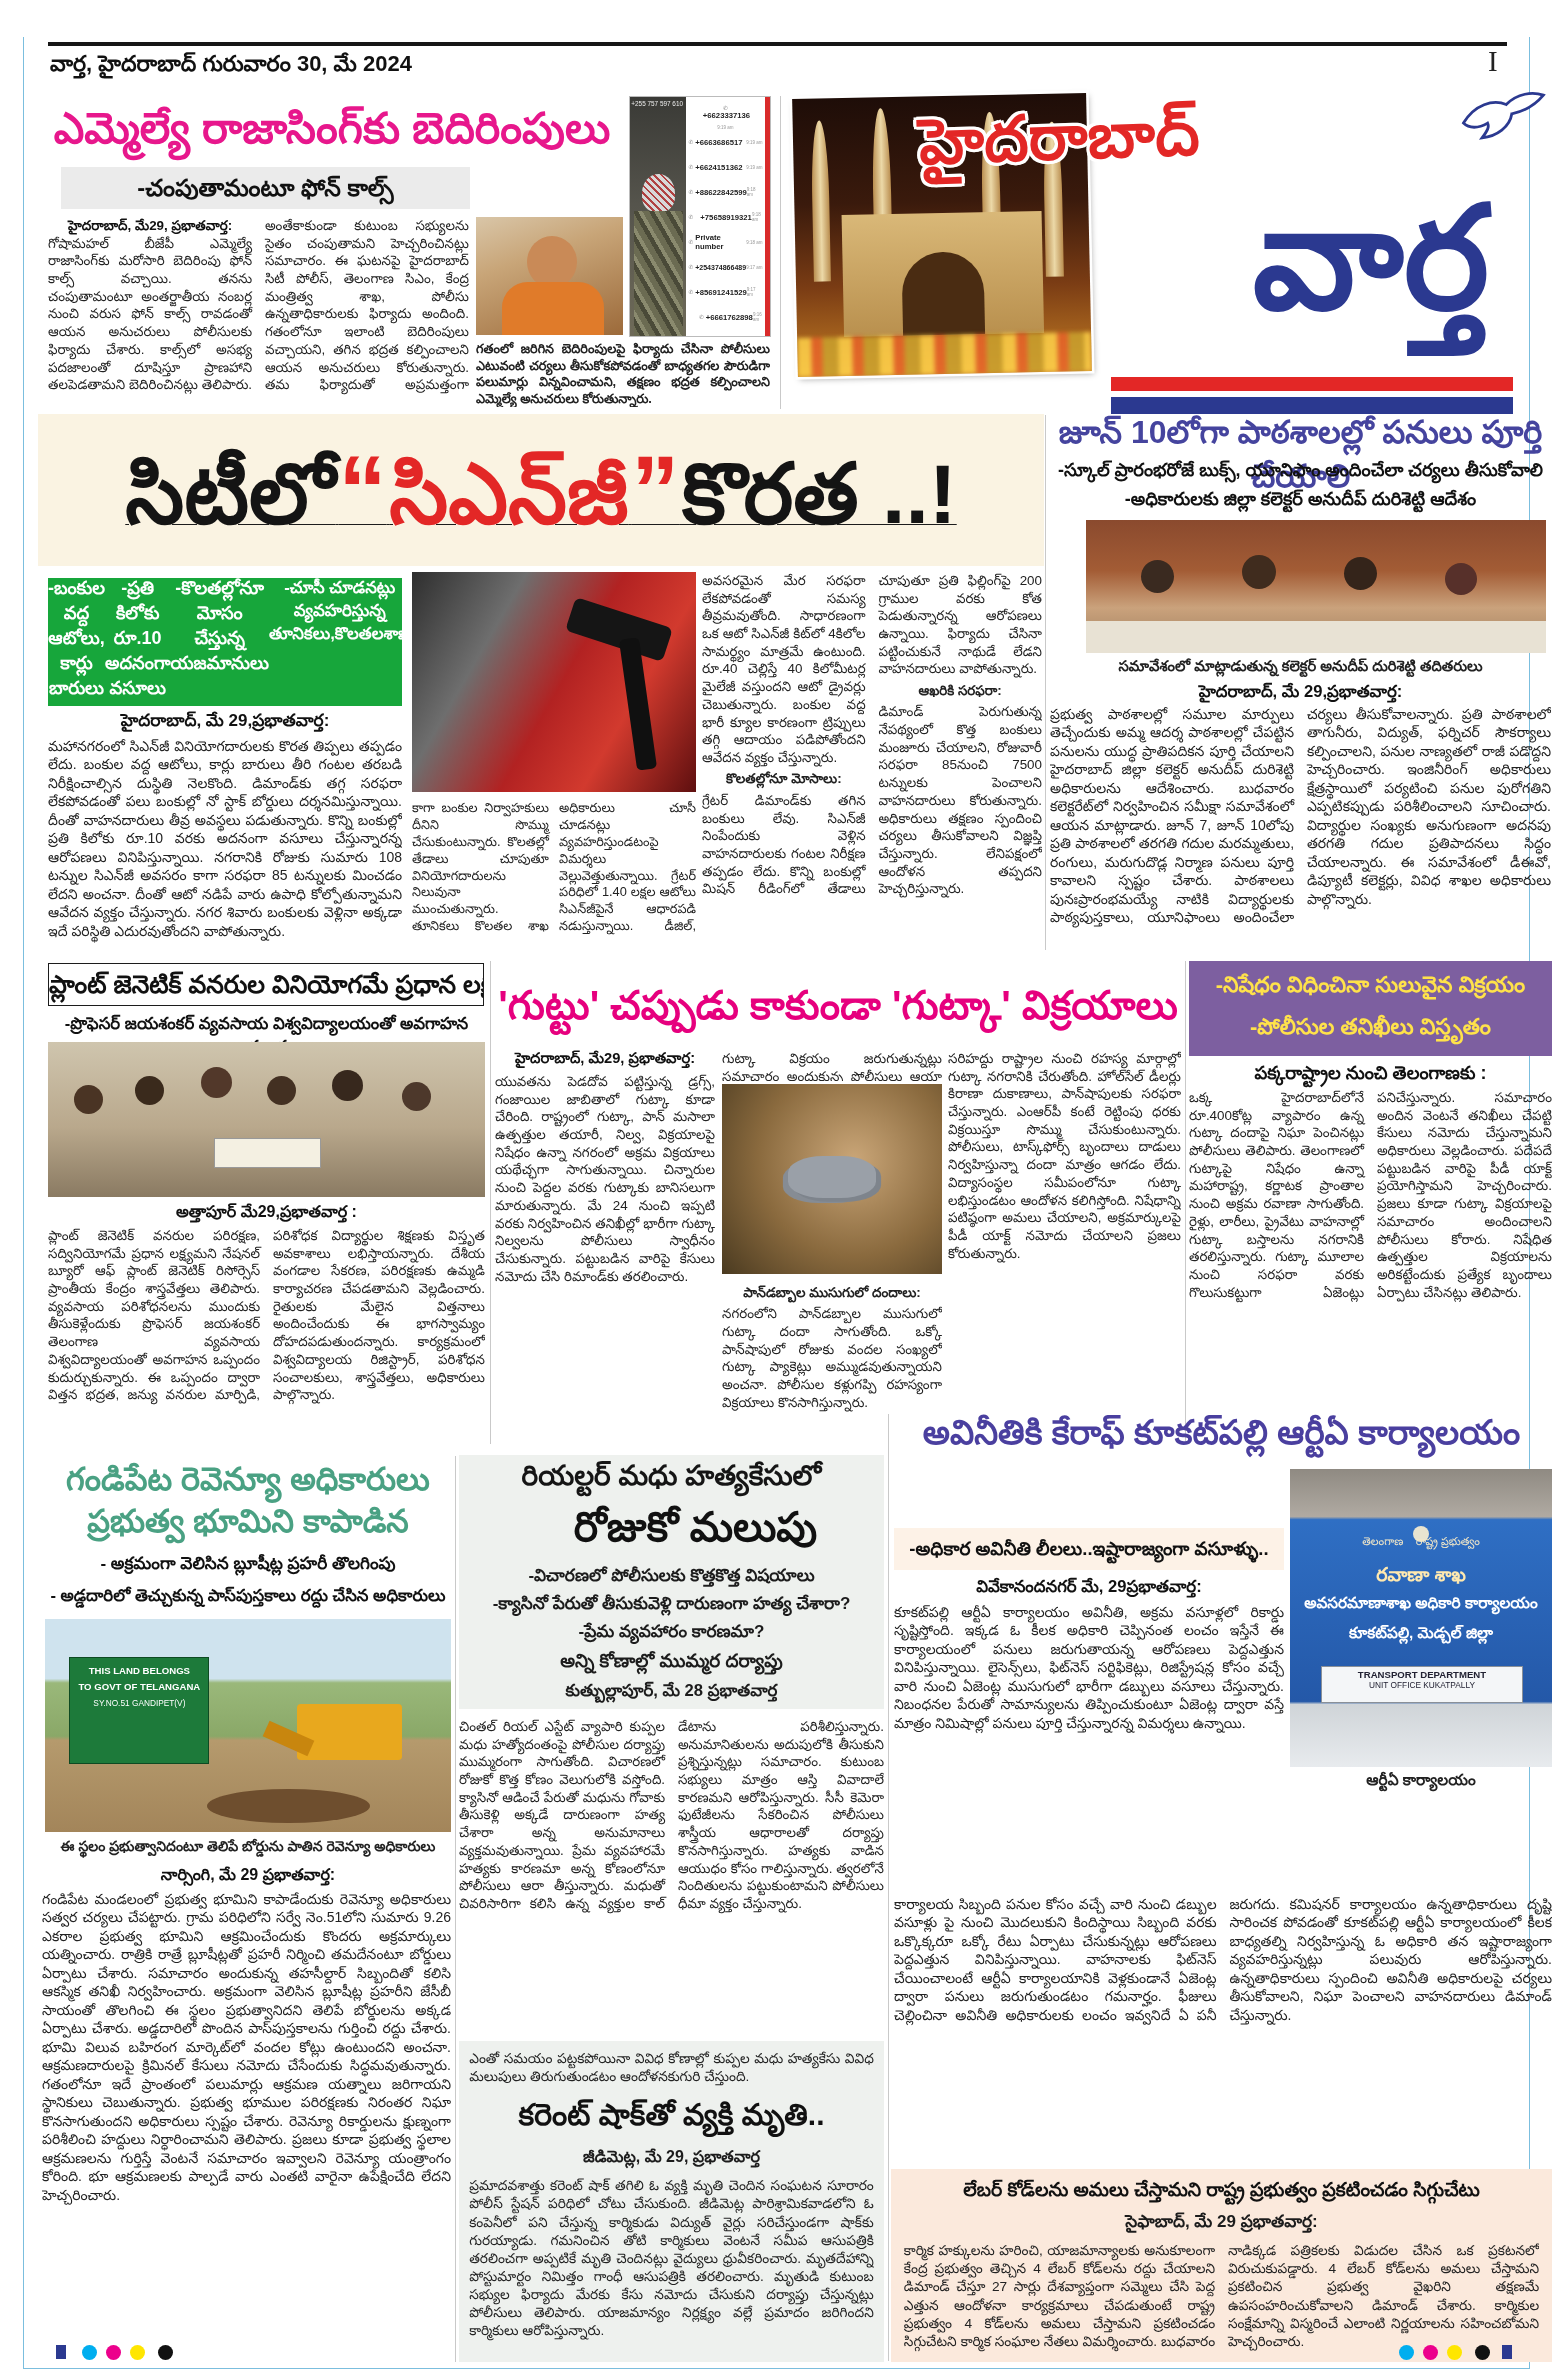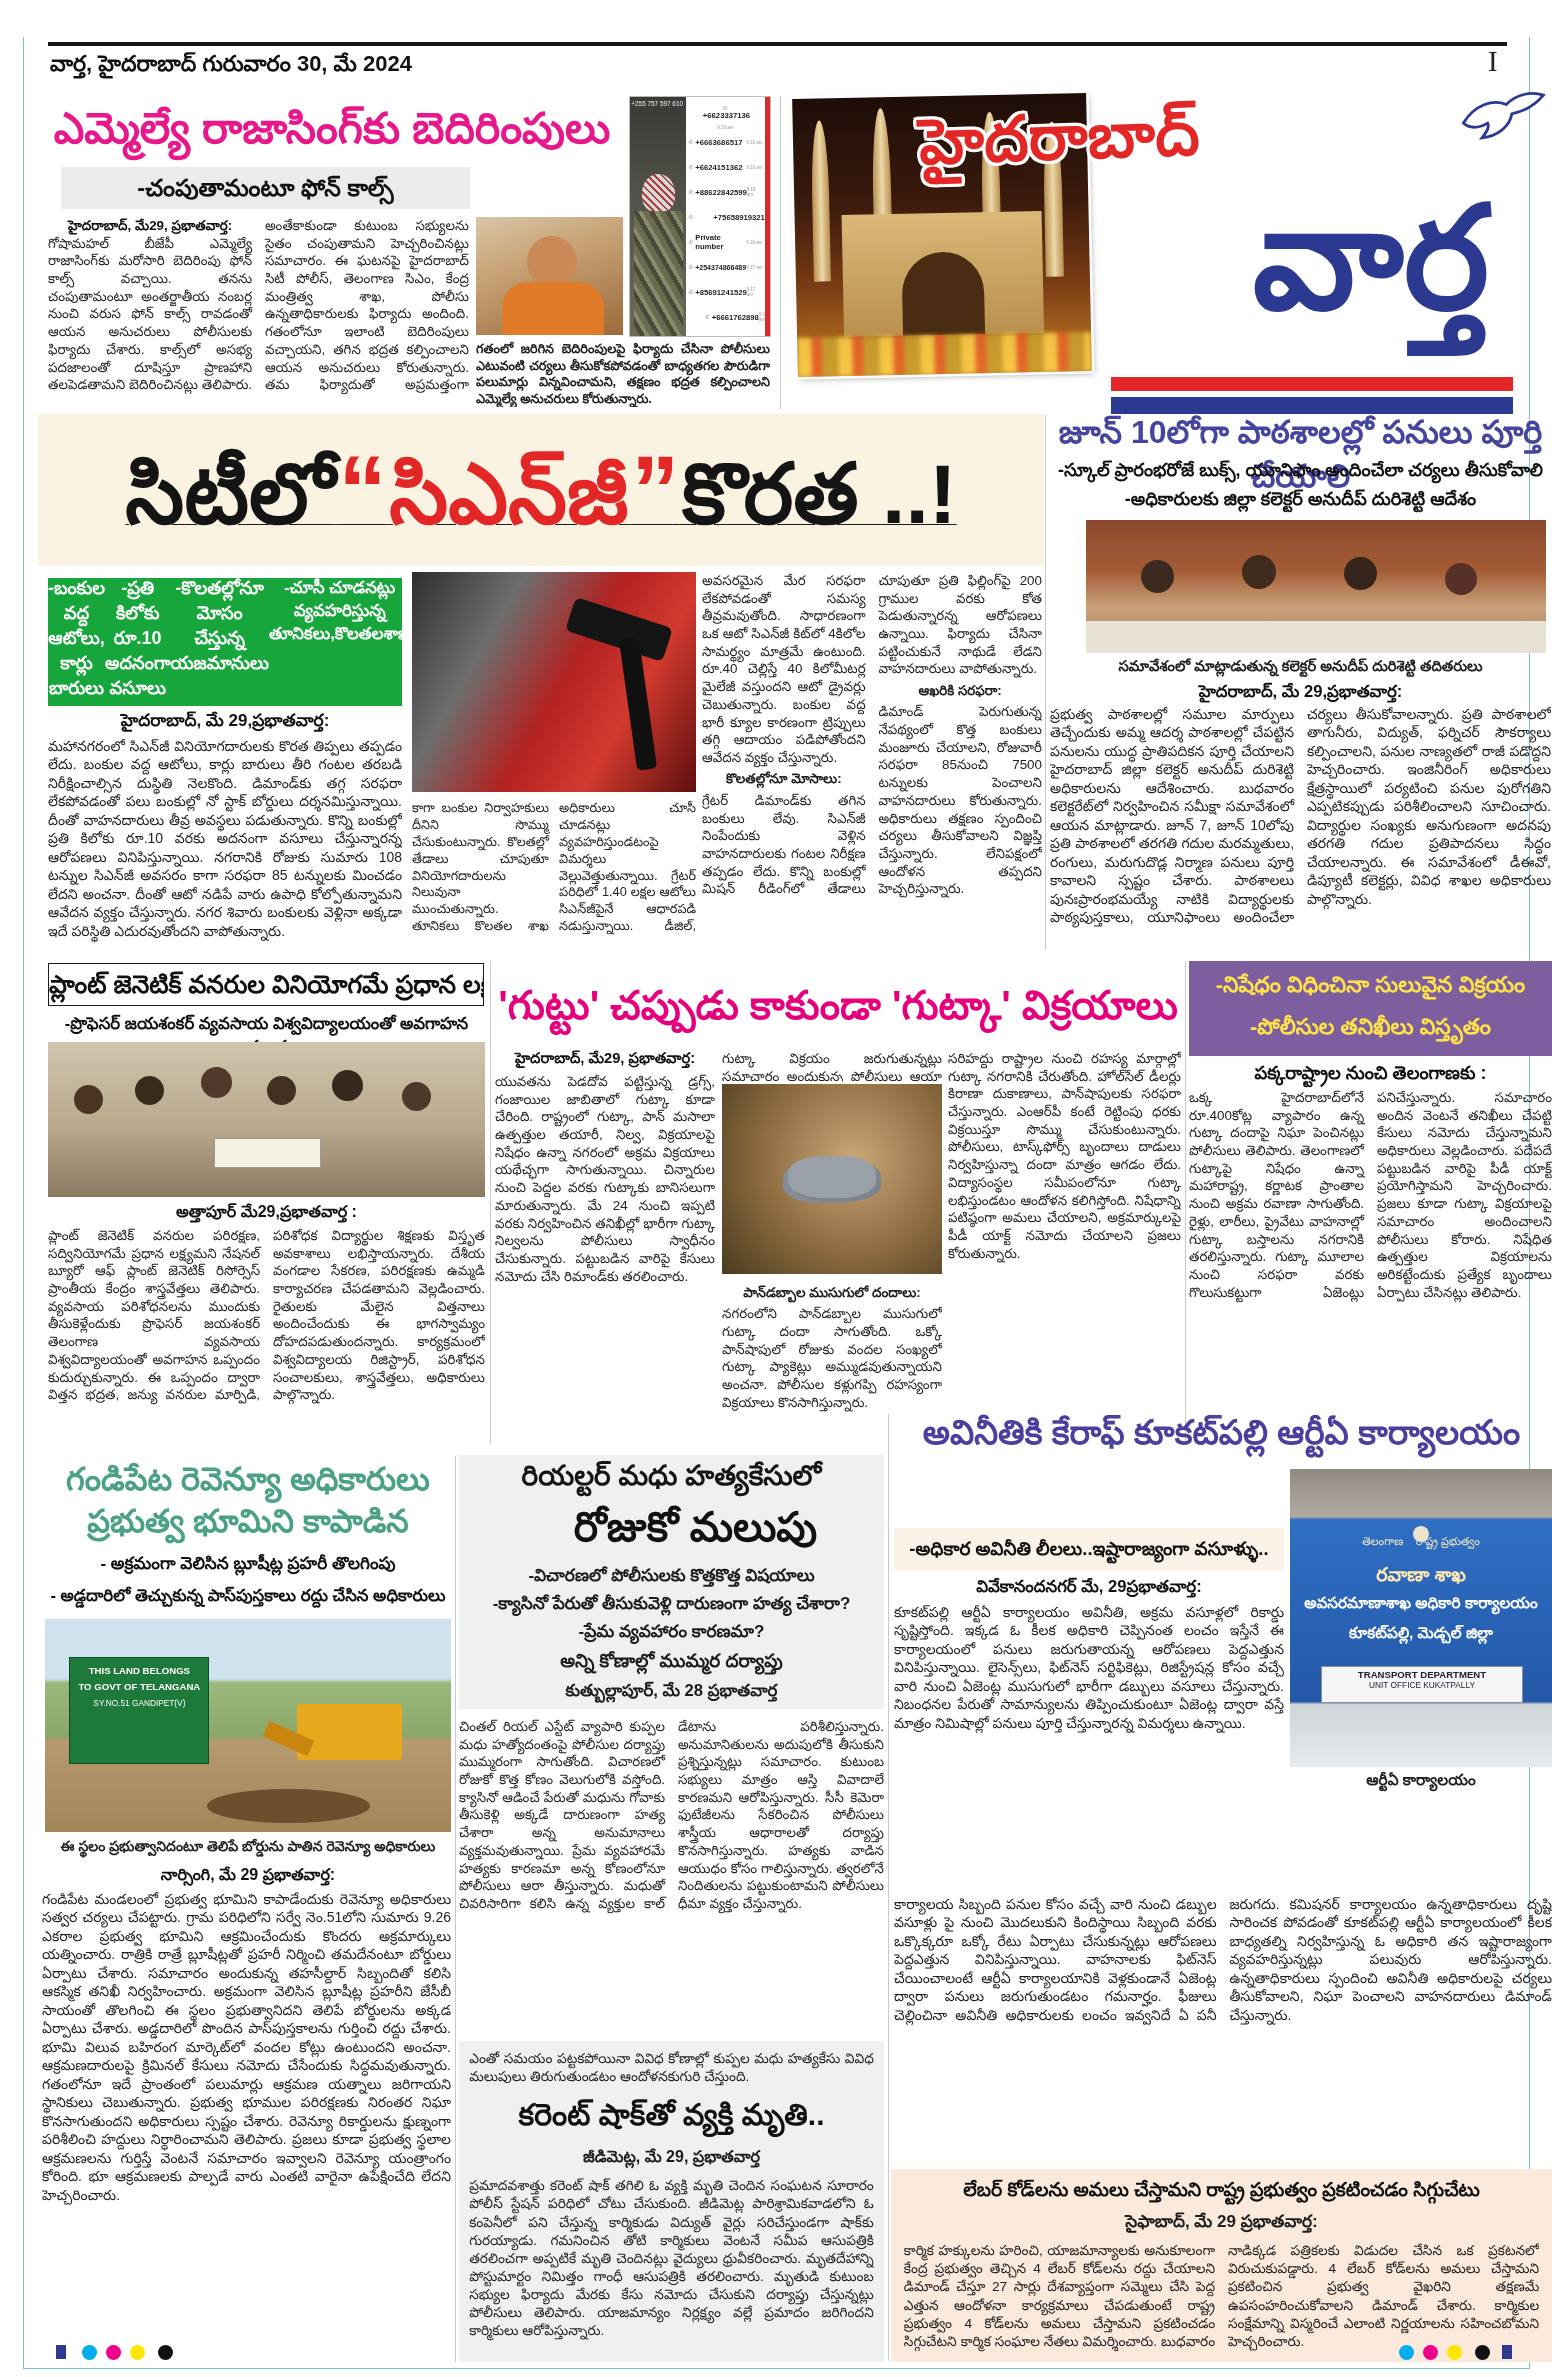--- a/index.html
+++ b/index.html
@@ -67,39 +67,39 @@
         <span style="font-size:7.7px;font-weight:bold;color:#222;margin-left:1.9px;flex:1;">+6624151362</span>
         <span style="font-size:4.5px;color:#999;">9:19 am</span>
       </div>
       <div style="display:flex;align-items:center;height:25px;padding:0 2.6px;">
         <span style="font-size:5.7px;color:#888;">✆</span>
         <span style="font-size:7.7px;font-weight:bold;color:#222;margin-left:1.9px;flex:1;">+88622842599</span>
         <span style="font-size:4.5px;color:#999;">9:18 am</span>
       </div>
       <div style="display:flex;align-items:center;height:25px;padding:0 2.6px;">
         <span style="font-size:5.7px;color:#888;">✆</span>
-        <span style="font-size:7.7px;font-weight:bold;color:#222;margin-left:20px;flex:1;">+75658919321</span>
+        <span style="font-size:7.7px;font-weight:bold;color:#222;margin-left:7px;flex:1;">+75658919321</span>
         <span style="font-size:4.5px;color:#999;">9:18 am</span>
       </div>
       <div style="display:flex;align-items:center;height:25px;padding:0 2.6px;">
         <span style="font-size:5.7px;color:#888;">✆</span>
         <span style="font-size:7.7px;font-weight:bold;color:#222;margin-left:1.9px;flex:1;">Private number</span>
         <span style="font-size:4.5px;color:#999;">9:18 am</span>
       </div>
       <div style="display:flex;align-items:center;height:25px;padding:0 2.6px;">
         <span style="font-size:5.7px;color:#888;">✆</span>
         <span style="font-size:7px;font-weight:bold;color:#222;margin-left:1.9px;flex:1;">+254374866489</span>
         <span style="font-size:4.5px;color:#999;">9:17 am</span>
       </div>
       <div style="display:flex;align-items:center;height:25px;padding:0 2.6px;">
         <span style="font-size:5.7px;color:#888;">✆</span>
         <span style="font-size:7.7px;font-weight:bold;color:#222;margin-left:1.9px;flex:1;">+85691241529</span>
         <span style="font-size:4.5px;color:#999;">9:17 am</span>
       </div>
-      <div style="display:flex;align-items:center;height:25px;padding:0 19px;">
+      <div style="display:flex;align-items:center;height:25px;padding:0 13px;">
         <span style="font-size:5.7px;color:#888;">✆</span>
         <span style="font-size:7.7px;font-weight:bold;color:#222;margin-left:1.9px;flex:1;">+6661762898</span>
         <span style="font-size:4.5px;color:#999;">9:16 am</span>
       </div>
     </div>
     <div class="abs" style="right:0;top:0;width:5.1px;height:239px;background:#d92b2b;"></div>
   </div>
   <div class="abs caption" style="left:476px;top:341px;width:294px;height:66px;font-size:12.8px;line-height:1.3;text-align:justify;">గతంలో జరిగిన బెదిరింపులపై ఫిర్యాదు చేసినా పోలీసులు ఎటువంటి చర్యలు తీసుకోకపోవడంతో బాధ్యతగల పౌరుడిగా పలుమార్లు విన్నవించామని, తక్షణం భద్రత కల్పించాలని ఎమ్మెల్యే అనుచరులు కోరుతున్నారు.</div>
 
   <div class="vrule" style="left:780px;top:96px;height:313px;"></div>

